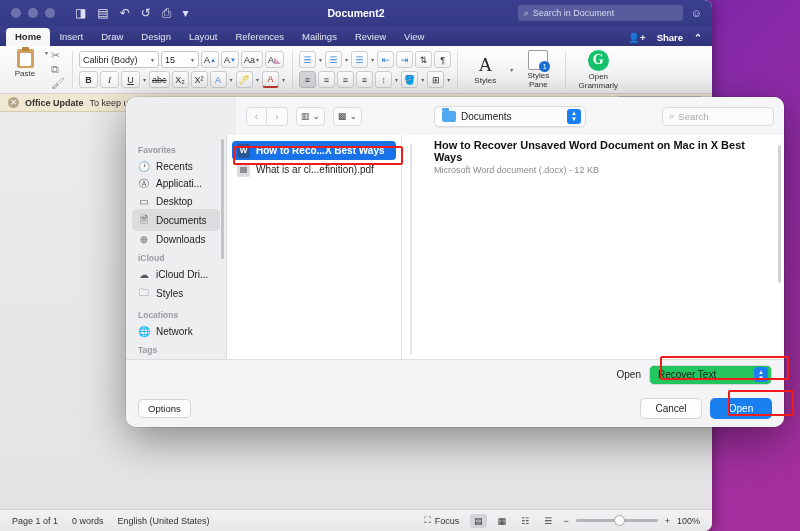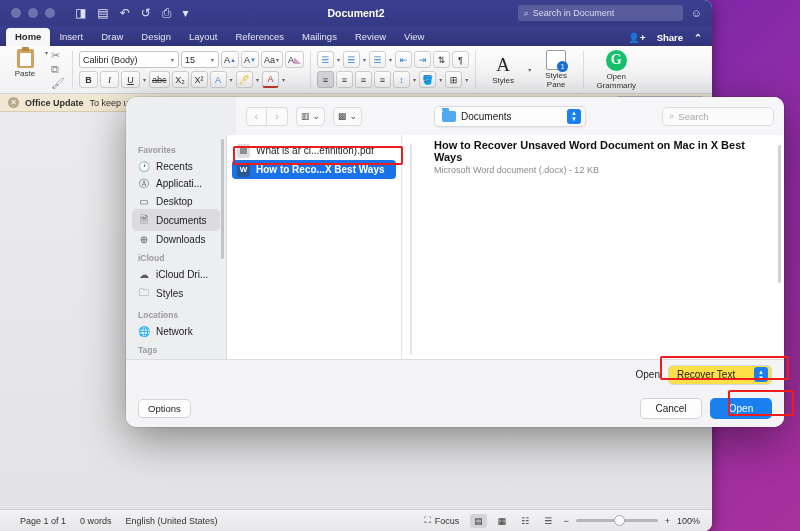--- a/index.html
+++ b/index.html
@@ -139,21 +139,21 @@
 
   
   .canvas { position: absolute; left: 0; top: 112px; right: 0; bottom: 22px; background: #e6e6e8; }
   .page-sheet { position: absolute; left: 0; top: 0; width: 100%; height: 100%;
     background: linear-gradient(180deg,#ebebed,#e3e3e5); }
 
   
   .statusbar {
     position: absolute; left: 0; bottom: 0; width: 100%; height: 22px;
     background: linear-gradient(180deg,#f2f2f4,#e7e7e9); border-top: 1px solid #cfcfd1;
-    display: flex; align-items: center; font-size: 9px; color: #333; padding-left: 8px;
+    display: flex; align-items: center; font-size: 9px; color: #333;
   }
   .sb-left { display: flex; gap: 14px; padding-left: 12px; }
   .sb-right { margin-left: auto; display: flex; align-items: center; gap: 7px; padding-right: 12px; }
   .sb-btn { display: flex; align-items: center; gap: 4px; padding: 2px 4px; border-radius: 3px; }
   .sb-btn.on { background: #d4d4d8; }
   .zoom-slider { width: 82px; height: 3px; background: #b6b6ba; border-radius: 2px; position: relative; }
   .zoom-knob {
     position: absolute; left: 47%; top: -4px; width: 11px; height: 11px;
     border-radius: 50%; background: #fdfdfd; border: 1px solid #a6a6aa;
   }
@@ -263,21 +263,21 @@
   .dlg-row-open {
     height: 30px; border-top: .5px solid #dcdcde; background: #f4f4f6;
     display: flex; align-items: center; padding: 0 12px; gap: 8px;
   }
   .plain-btn {
     height: 19px; border: 1px solid #d3d3d6; border-radius: 5px; background: #fdfdfe;
     font-size: 9.5px; color: #1c1c1e; display: flex; align-items: center; padding: 0 9px;
   }
   .open-lbl { margin-left: auto; font-size: 10px; color: #1c1c1e; }
   .recover-pop {
-    width: 104px; height: 20px; background: #fde047; border: 1px solid #d6d6d9;
+    width: 123px; height: 20px; background: #22c55e; border: 1px solid #d6d6d9;
     border-radius: 5px; display: flex; align-items: center; padding: 0 3px 0 8px;
     font-size: 10px; color: #1c1c1e;
   }
   .recover-pop span.lbl { flex: 1; }
   .dlg-row-actions {
     height: 38px; background: #f4f4f6; display: flex; align-items: center;
     padding: 0 12px; gap: 8px;
   }
   .act-right { margin-left: auto; display: flex; align-items: center; gap: 8px; }
   .btn-cancel {
@@ -349,21 +349,21 @@
         <span class="mini-ic">✂</span>
         <span class="mini-ic">⧉</span>
         <span class="mini-ic">🖌</span>
       </div>
     </div>
     <div class="rib-sep"></div>
 
     <div class="rib-grp">
       <div class="rib-col">
         <div class="rib-row">
-          <div class="fieldbox" style="width:100px">
+          <div class="fieldbox" style="width:80px">
             <span>Calibri (Body)</span>
             <span class="caret">▾</span>
           </div>
           <div class="fieldbox" style="width:38px">
             <span>15</span>
             <span class="caret">▾</span>
           </div>
           <div class="btn">
               <span>A</span>
               <span style="color:#2b7fd4;font-size:6px">▲</span>
@@ -581,27 +581,27 @@
       <div class="side-head">Tags</div>
       <div class="side-item">
         
         
       </div>
 
       <div class="side-scroll"></div>
     </div>
 
     <div class="dlg-filelist">
+      <div class="file-row sel">
+        <span class="fic word"></span>
+        <span>How to Reco...X Best Ways</span>
+      </div>
       <div class="file-row">
         <span class="fic pdf"></span>
         <span>What is ar cl...efinition).pdf</span>
-      </div>
-      <div class="file-row sel">
-        <span class="fic word"></span>
-        <span>How to Reco...X Best Ways</span>
       </div>
     </div>
 
     <div class="dlg-preview">
       <div class="prev-area">
         <div class="prev-sheet">
           <div class="prev-text">
             <div class="pl gap" style="width:58%"></div>
             <div class="pl" style="width:98%"></div>
             <div class="pl" style="width:96%"></div>

